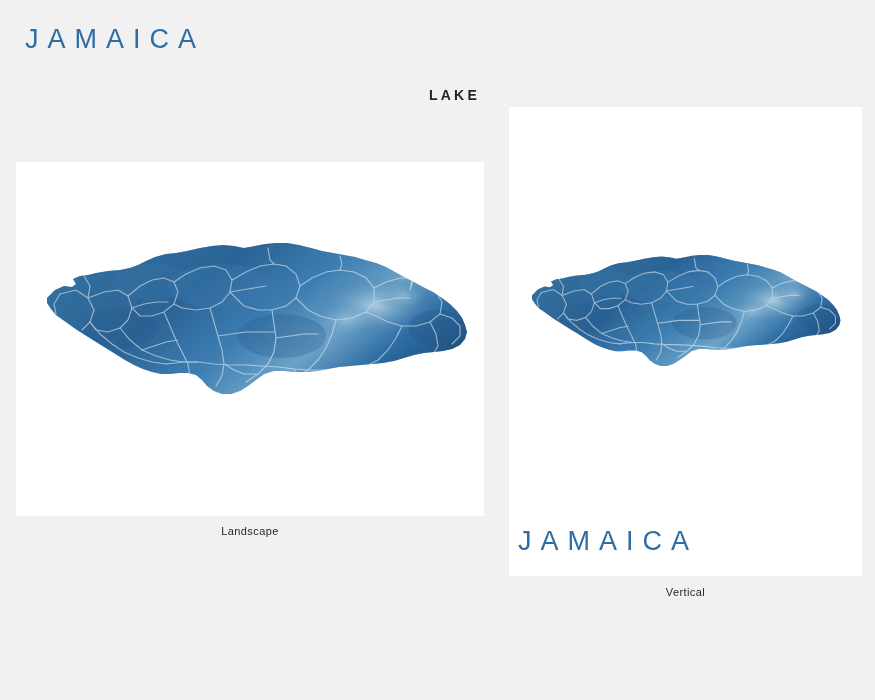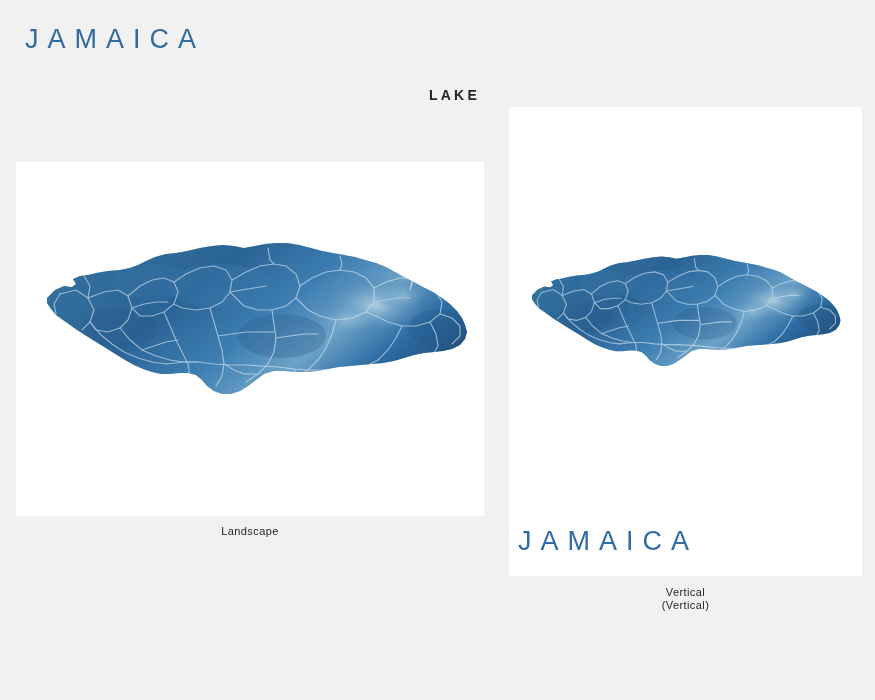--- a/index.html
+++ b/index.html
@@ -352,16 +352,15 @@
           </g>
         </g>
       </svg>
     </div>
 
     <div class="art-label">JAMAICA</div>
   </div>
 
   <div class="frame-caption" id="caption-portrait">
     <span>Vertical</span>
-    <span class="line2">(Vertical)</span>
   </div>
 
 </div>
 
 </body></html>

